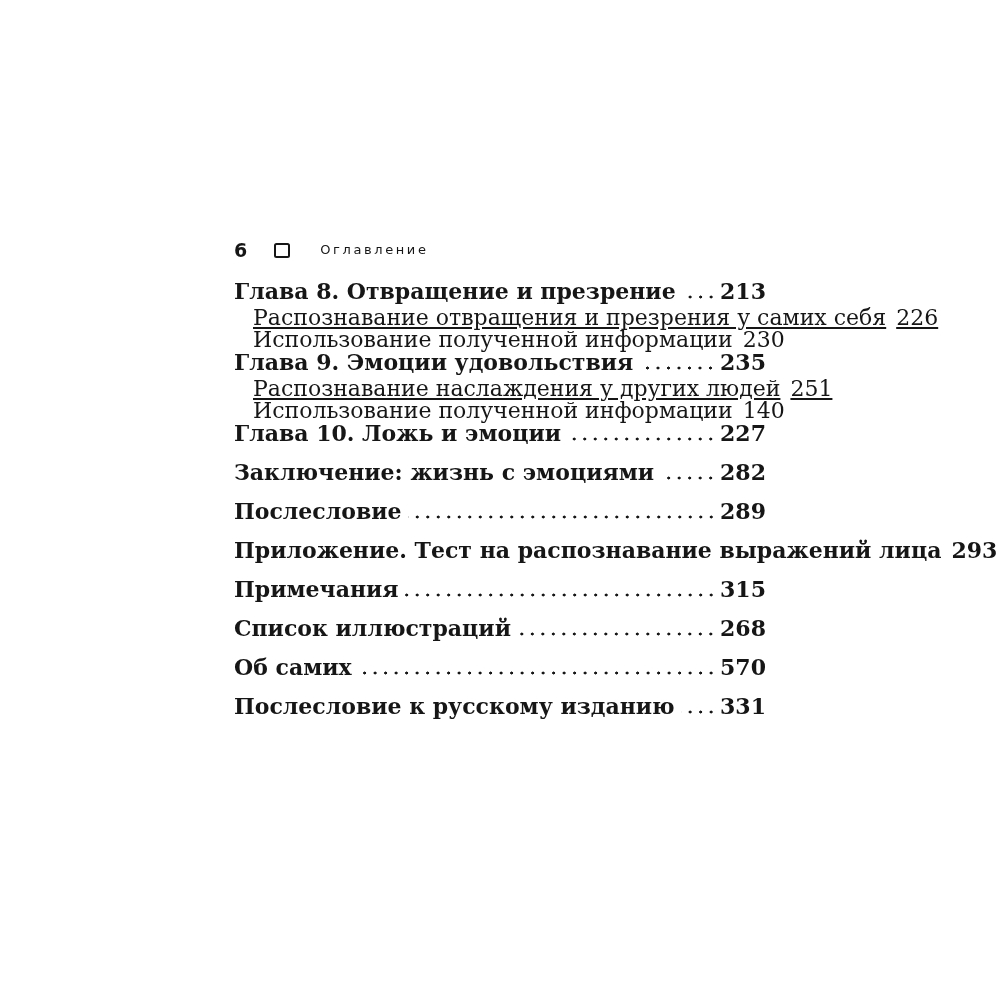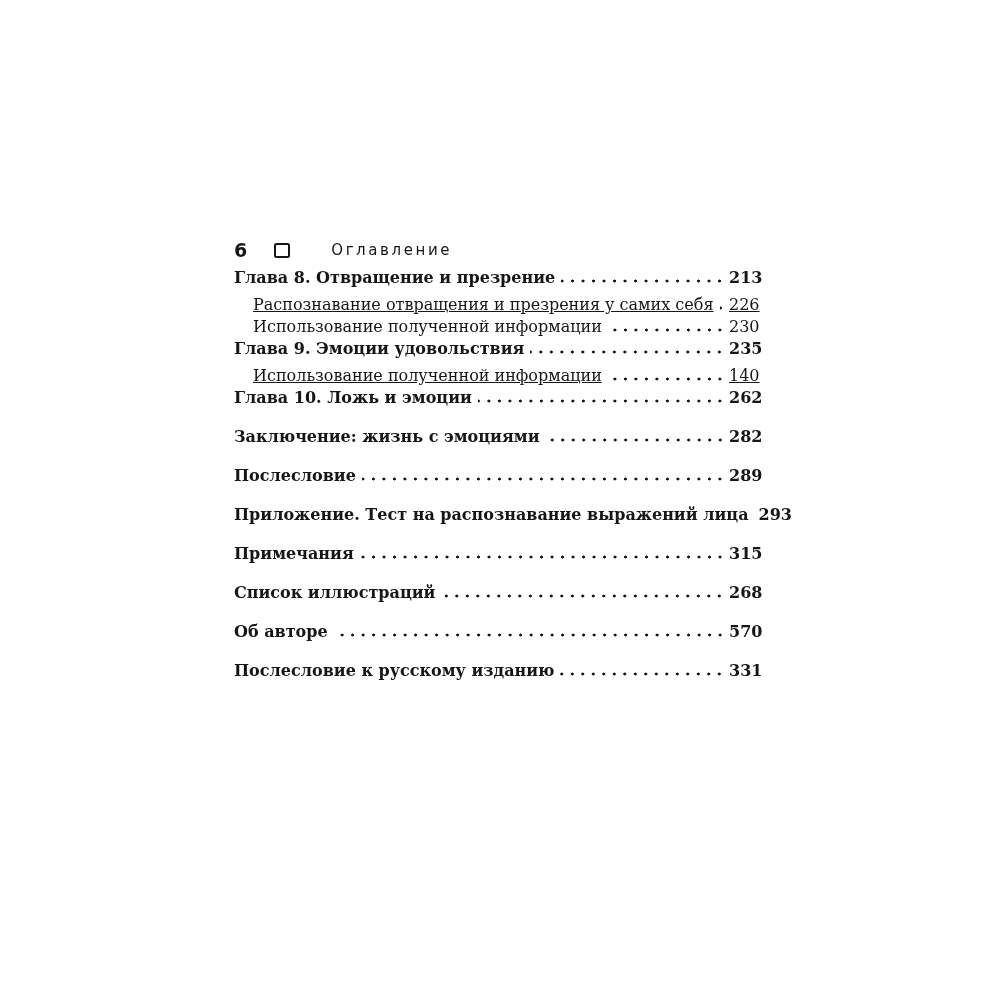--- a/index.html
+++ b/index.html
@@ -29,33 +29,33 @@
     line-height: 22px;
   }
   .sq-icon {
     width: 12px;
     height: 11px;
     border: 2px solid #161616;
     border-radius: 2.5px;
     margin-left: 27px;
   }
   .rh-title {
-    margin-left: 41px;
-    font-size: 15px;
+    margin-left: 30px;
+    font-size: 13px;
     letter-spacing: 2.6px;
     line-height: 22px;
   }
 
   
   .toc {
     position: absolute;
     left: 234px;
-    top: 255px;
+    top: 268px;
     width: 532px;
-    font-size: 16px;
+    font-size: 22px;
     line-height: 22px;
   }
   .row { display: flex; align-items: baseline; }
   .main { font-weight: bold; }
   .sub  { padding-left: 19px; }
   .main:first-child { margin-top: 12px; }
   .main + .sub  { margin-top: 5px; text-decoration: underline; }
   .sub  + .main { }
   .main + .main { margin-top: 17px; }
   .title { white-space: nowrap; }
@@ -96,28 +96,33 @@
         <span class="title">Использование полученной информации</span>
         <span class="dots"></span>
         <span class="pg">230</span>
       </div>
       <div class="row main">
         <span class="title">Глава 9. Эмоции удовольствия</span>
         <span class="dots"></span>
         <span class="pg">235</span>
       </div>
       <div class="row sub">
+        <span class="title">Распознавание наслаждения у других людей</span>
+        <span class="dots"></span>
+        <span class="pg">251</span>
+      </div>
+      <div class="row sub">
         <span class="title">Использование полученной информации</span>
         <span class="dots"></span>
         <span class="pg">140</span>
       </div>
       <div class="row main">
         <span class="title">Глава 10. Ложь и эмоции</span>
         <span class="dots"></span>
-        <span class="pg">262</span>
+        <span class="pg">227</span>
       </div>
       <div class="row main">
         <span class="title">Заключение: жизнь с эмоциями</span>
         <span class="dots"></span>
         <span class="pg">282</span>
       </div>
       <div class="row main">
         <span class="title">Послесловие</span>
         <span class="dots"></span>
         <span class="pg">289</span>
@@ -131,21 +136,21 @@
         <span class="title">Примечания</span>
         <span class="dots"></span>
         <span class="pg">315</span>
       </div>
       <div class="row main">
         <span class="title">Список иллюстраций</span>
         <span class="dots"></span>
         <span class="pg">268</span>
       </div>
       <div class="row main">
-        <span class="title">Об авторе</span>
+        <span class="title">Об самих</span>
         <span class="dots"></span>
         <span class="pg">570</span>
       </div>
       <div class="row main">
         <span class="title">Послесловие к русскому изданию</span>
         <span class="dots"></span>
         <span class="pg">331</span>
       </div>
     </div>
 

